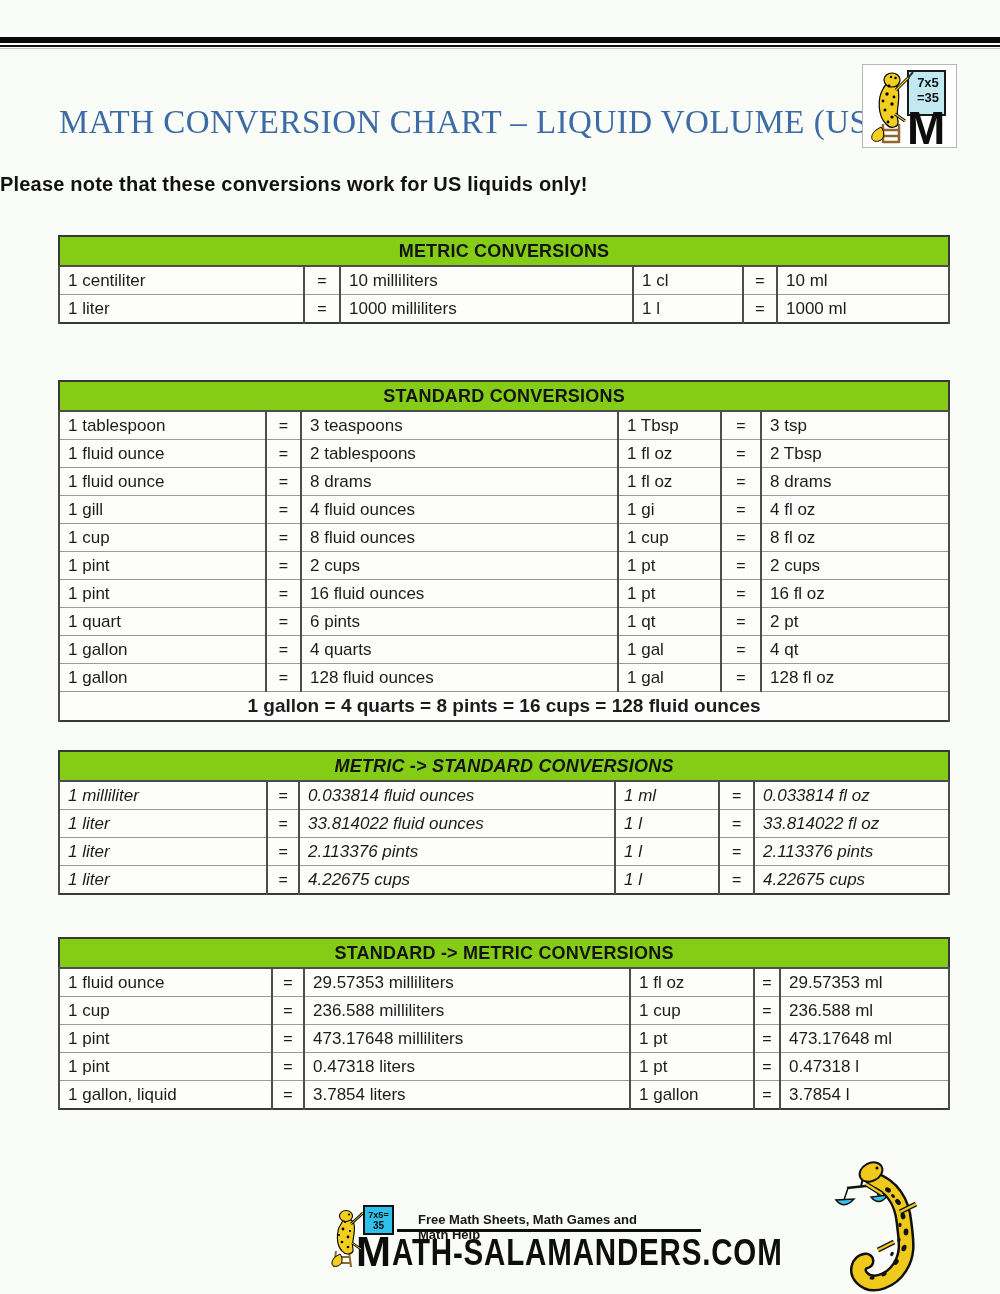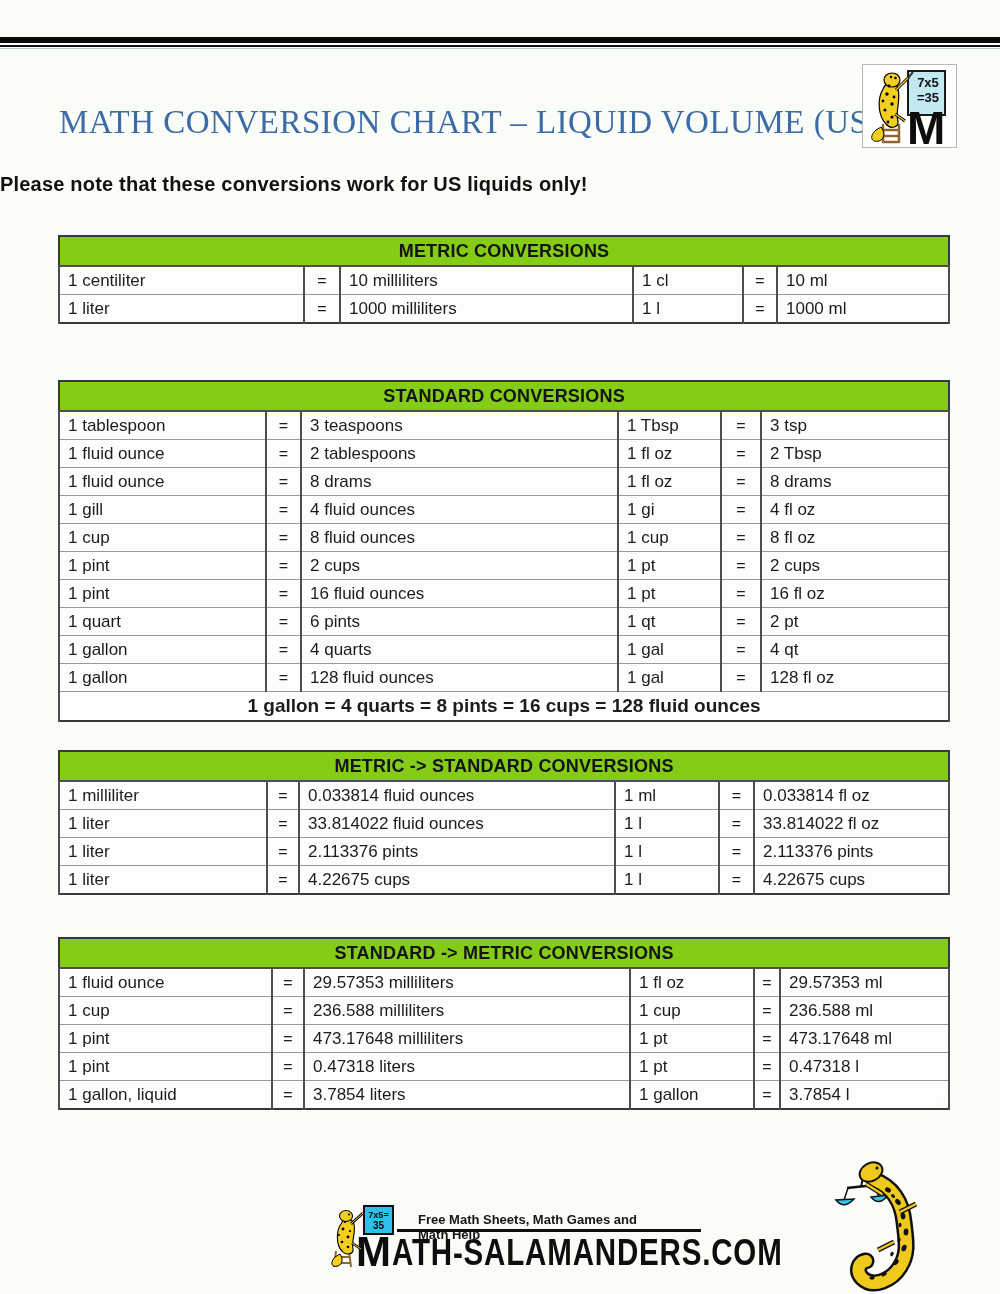--- a/index.html
+++ b/index.html
@@ -47,21 +47,21 @@
     padding:0 0 0 8px;
     border-top:1px solid #9a9a9a;border-bottom:1px solid #9a9a9a;
     border-left:2px solid #4d4d4d;border-right:2px solid #4d4d4d;
     white-space:nowrap;overflow:hidden;
   }
   table.conv td.eq{text-align:center;padding:0;font-size:16px;}
   table.conv tfoot td{
     text-align:center;font-weight:bold;font-size:19px;
     padding:0;height:28px;
   }
-  .t1{top:235px;} .t2{top:380px;} .t3{top:750px;} .t4{top:937px;border-radius:26px;}
+  .t1{top:235px;} .t2{top:380px;} .t3{top:750px;font-style:italic;} .t4{top:937px;border-radius:26px;}
   .t1 col:nth-child(1){width:245px}.t1 col:nth-child(2){width:36px}.t1 col:nth-child(3){width:293px}
   .t1 col:nth-child(4){width:110px}.t1 col:nth-child(5){width:34px}.t1 col:nth-child(6){width:172px}
   .t2 col:nth-child(1){width:207px}.t2 col:nth-child(2){width:35px}.t2 col:nth-child(3){width:317px}
   .t2 col:nth-child(4){width:103px}.t2 col:nth-child(5){width:40px}.t2 col:nth-child(6){width:188px}
   .t3 col:nth-child(1){width:208px}.t3 col:nth-child(2){width:32px}.t3 col:nth-child(3){width:316px}
   .t3 col:nth-child(4){width:104px}.t3 col:nth-child(5){width:35px}.t3 col:nth-child(6){width:195px}
   .t4 col:nth-child(1){width:213px}.t4 col:nth-child(2){width:32px}.t4 col:nth-child(3){width:326px}
   .t4 col:nth-child(4){width:124px}.t4 col:nth-child(5){width:26px}.t4 col:nth-child(6){width:169px}
 
   .footer-brand{position:absolute;left:330px;top:1203px;width:420px;height:91px;}

